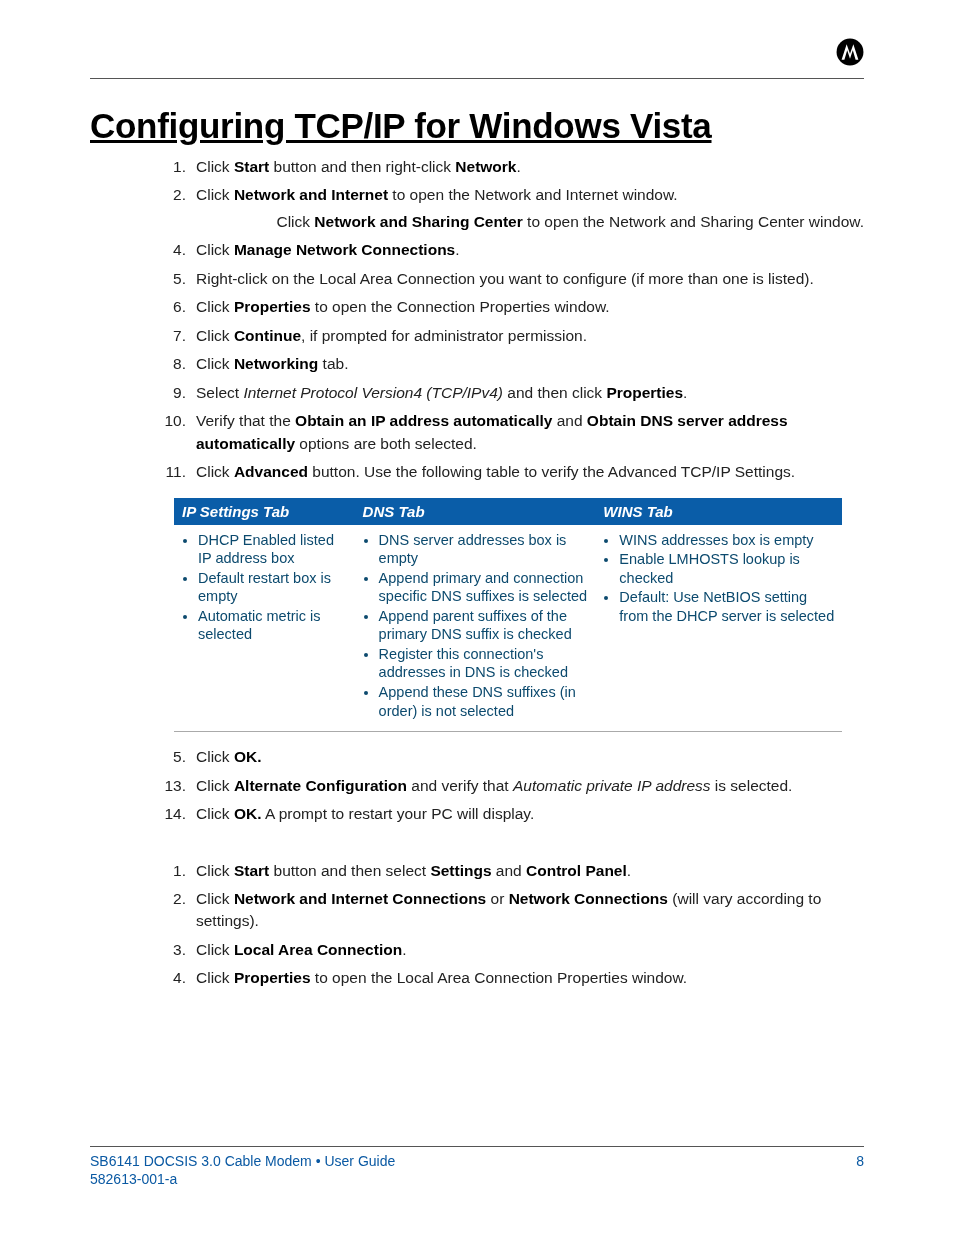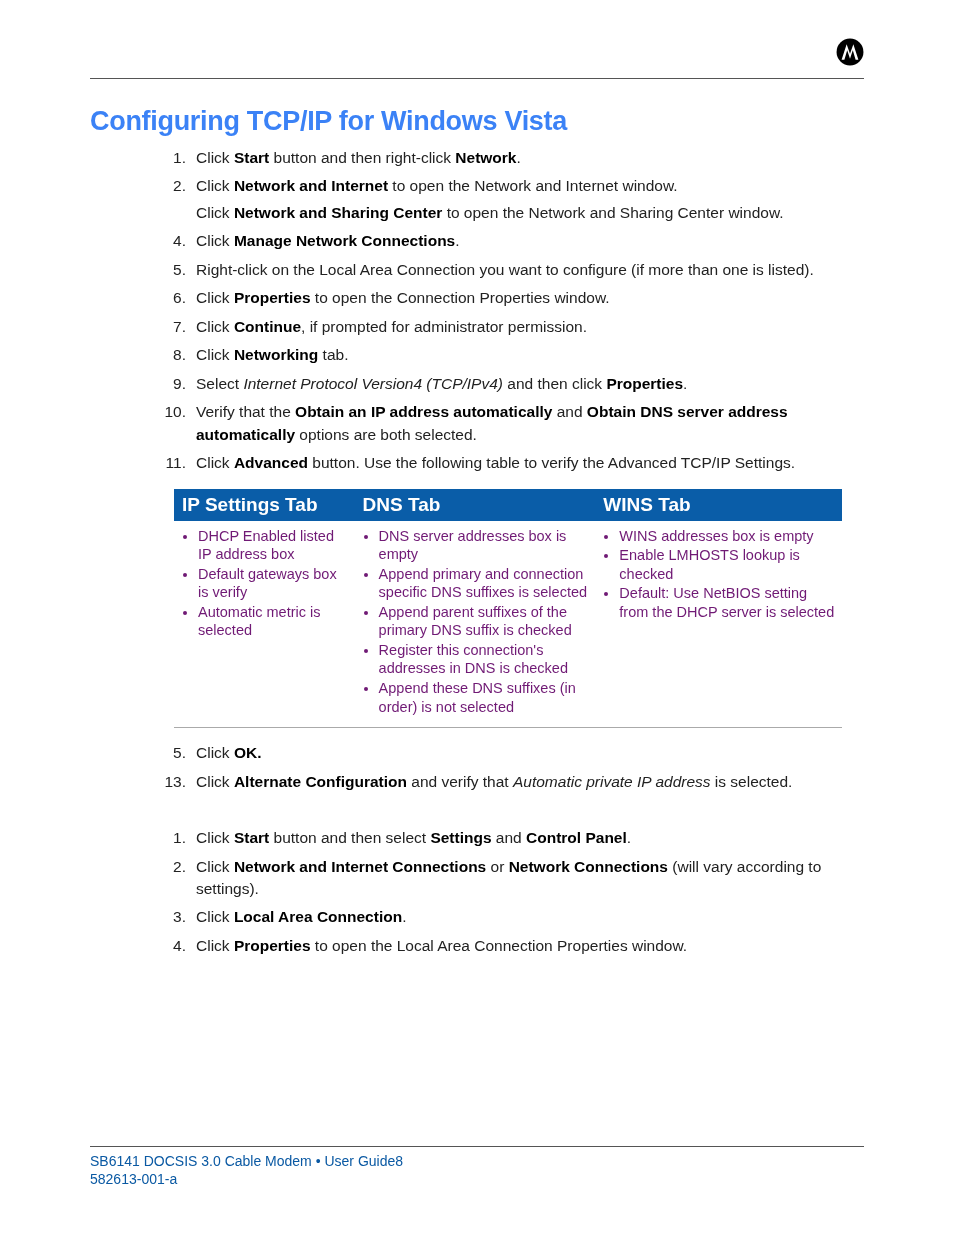--- a/index.html
+++ b/index.html
@@ -34,69 +34,72 @@
     right: 90px;
     height: 1px;
     background: #555;
   }
   .content {
     margin-top: 66px;
   }
   h1.section {
     font-family: Arial, Helvetica, sans-serif;
     font-weight: bold;
-    color: #3b82f6;
-    font-size: 27px;
+    color: #000000;
+    font-size: 35px;
     margin: 0 0 10px 0;
     letter-spacing: -0.3px;
+    text-decoration: underline;
   }
   h1.section.condensed {
     font-stretch: condensed;
   }
   ol.steps {
     margin: 0 0 14px 0;
     padding-left: 100px;
     font-size: 15.5px;
     line-height: 1.45;
     color: #222;
   }
   ol.steps > li {
     padding-left: 6px;
     margin-bottom: 6px;
   }
   ol.steps > li .sub {
     display: block;
     margin-top: 4px;
+    text-align: right;
   }
   b { font-weight: bold; color: #000000; }
   i { font-style: italic; }
 
   .tbl-wrap {
     margin: 8px 0 14px 84px;
     width: 668px;
   }
   table.settings {
     width: 100%;
     border-collapse: collapse;
     font-size: 14.5px;
   }
   table.settings th {
     background: #0a5da8;
     color: #fff;
     text-align: left;
     font-weight: bold;
     padding: 5px 8px 5px 8px;
     border: none;
-    font-size: 19px;
+    font-size: 15px;
+    font-style: italic;
   }
   table.settings td {
     vertical-align: top;
     padding: 6px 6px 10px 6px;
     border-bottom: 1px solid #aaa;
-    color: #701a75;
+    color: #0c4a6e;
   }
   table.settings ul {
     margin: 0;
     padding-left: 18px;
   }
   table.settings ul li {
     margin-bottom: 1px;
     line-height: 1.28;
   }
   .col1 { width: 176px; }
@@ -110,20 +113,21 @@
     left: 90px;
     right: 90px;
     bottom: 48px;
     border-top: 1px solid #555;
     padding-top: 6px;
     font-size: 14px;
     color: #0a59a3;
   }
   .footer .row1 {
     display: flex;
+    justify-content: space-between;
   }
   .footer .docnum {
     margin-top: 2px;
   }
 </style>
 </head>
 <body>
 
 <div class="page">
 
@@ -160,21 +164,21 @@
             <th class="col1">IP Settings Tab</th>
             <th class="col2">DNS Tab</th>
             <th class="col3">WINS Tab</th>
           </tr>
         </thead>
         <tbody>
           <tr>
             <td>
                 <ul id="tcol1">
                   <li>DHCP Enabled listed IP address box</li>
-                  <li>Default gateways box is verify</li>
+                  <li>Default restart box is empty</li>
                   <li>Automatic metric is selected</li>
                 </ul>
               </td>
             <td>
                 <ul id="tcol2">
                   <li>DNS server addresses box is empty</li>
                   <li>Append primary and connection specific DNS suffixes is selected</li>
                   <li>Append parent suffixes of the primary DNS suffix is checked</li>
                   <li>Register this connection's addresses in DNS is checked</li>
                   <li>Append these DNS suffixes (in order) is not selected</li>
@@ -188,20 +192,21 @@
                 </ul>
               </td>
           </tr>
         </tbody>
       </table>
     </div>
 
     <ol class="steps" id="steps-b" start="12" style="list-style: none;">
         <li style="position: relative;"><span style="position: absolute; left: -30px; width: 26px; text-align: right;">5.</span>Click <b>OK.</b></li>
         <li style="position: relative;"><span style="position: absolute; left: -30px; width: 26px; text-align: right;">13.</span>Click <b>Alternate Configuration</b> and verify that <i>Automatic private IP address</i> is selected.</li>
+        <li style="position: relative;"><span style="position: absolute; left: -30px; width: 26px; text-align: right;">14.</span>Click <b>OK.</b> A prompt to restart your PC will display.</li>
       </ol>
 
     <div class="spacer-h"></div>
 
 
     <ol class="steps" id="steps-xp" style="list-style: none;">
         <li style="position: relative;"><span style="position: absolute; left: -30px; width: 26px; text-align: right;">1.</span>Click <b>Start</b> button and then select <b>Settings</b> and <b>Control Panel</b>.</li>
         <li style="position: relative;"><span style="position: absolute; left: -30px; width: 26px; text-align: right;">2.</span>Click <b>Network and Internet Connections</b> or <b>Network Connections</b> (will vary according to settings).</li>
         <li style="position: relative;"><span style="position: absolute; left: -30px; width: 26px; text-align: right;">3.</span>Click <b>Local Area Connection</b>.</li>
         <li style="position: relative;"><span style="position: absolute; left: -30px; width: 26px; text-align: right;">4.</span>Click <b>Properties</b> to open the Local Area Connection Properties window.</li>

